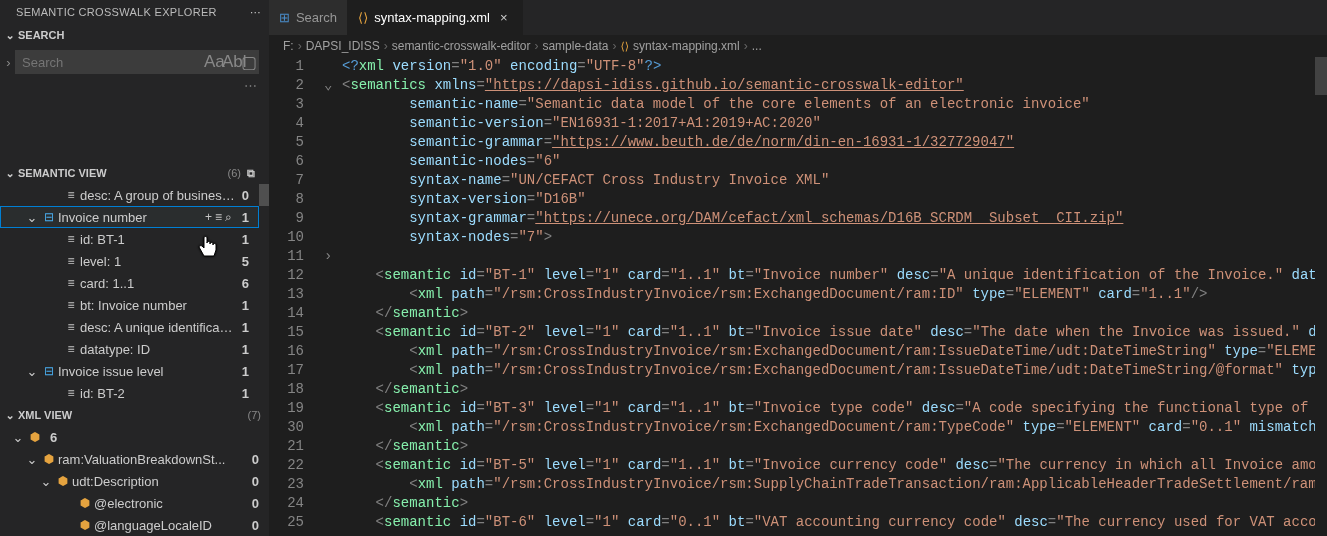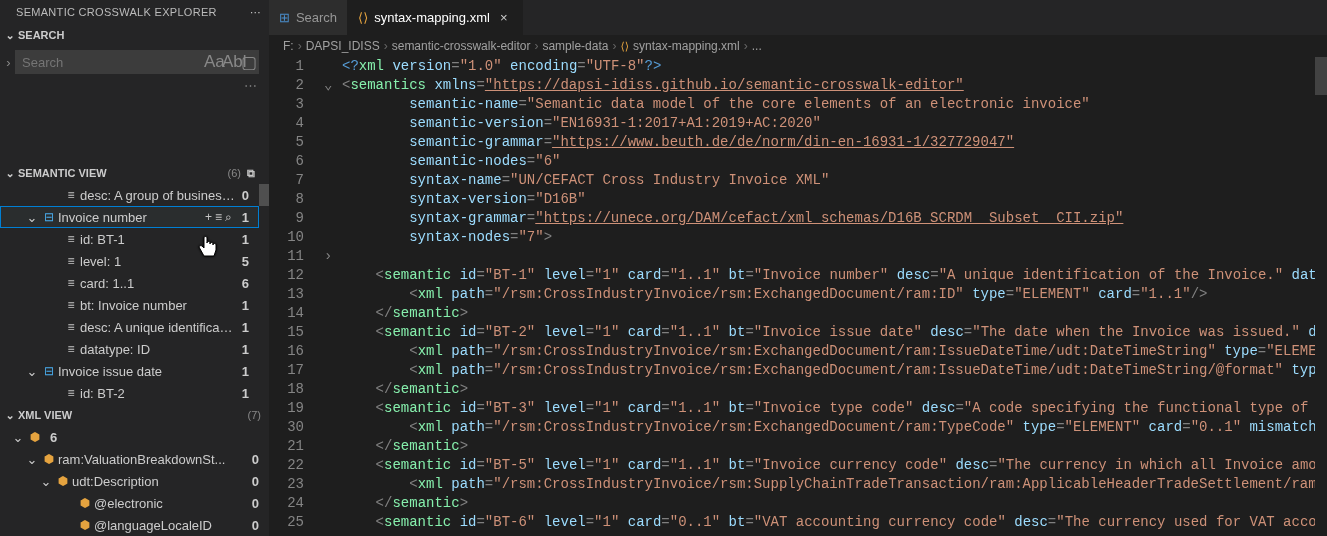--- a/index.html
+++ b/index.html
@@ -362,21 +362,21 @@
               <span class="indent" style="width: 46px;"></span>
               <span class="twisty"></span>
               <span class="icon icon-grey">≡</span>
               <span class="text">datatype: ID</span>
               <span class="num">1</span>
             </div>
             <div class="tree-row">
               <span class="indent" style="width: 24px;"></span>
               <span class="twisty">⌄</span>
               <span class="icon icon-blue">⊟</span>
-              <span class="text">Invoice issue date</span>
+              <span class="text">Invoice issue level</span>
               <span class="num">1</span>
             </div>
             <div class="tree-row">
               <span class="indent" style="width: 46px;"></span>
               <span class="twisty"></span>
               <span class="icon icon-grey">≡</span>
               <span class="text">id: BT-2</span>
               <span class="num">1</span>
             </div>
           </div>

